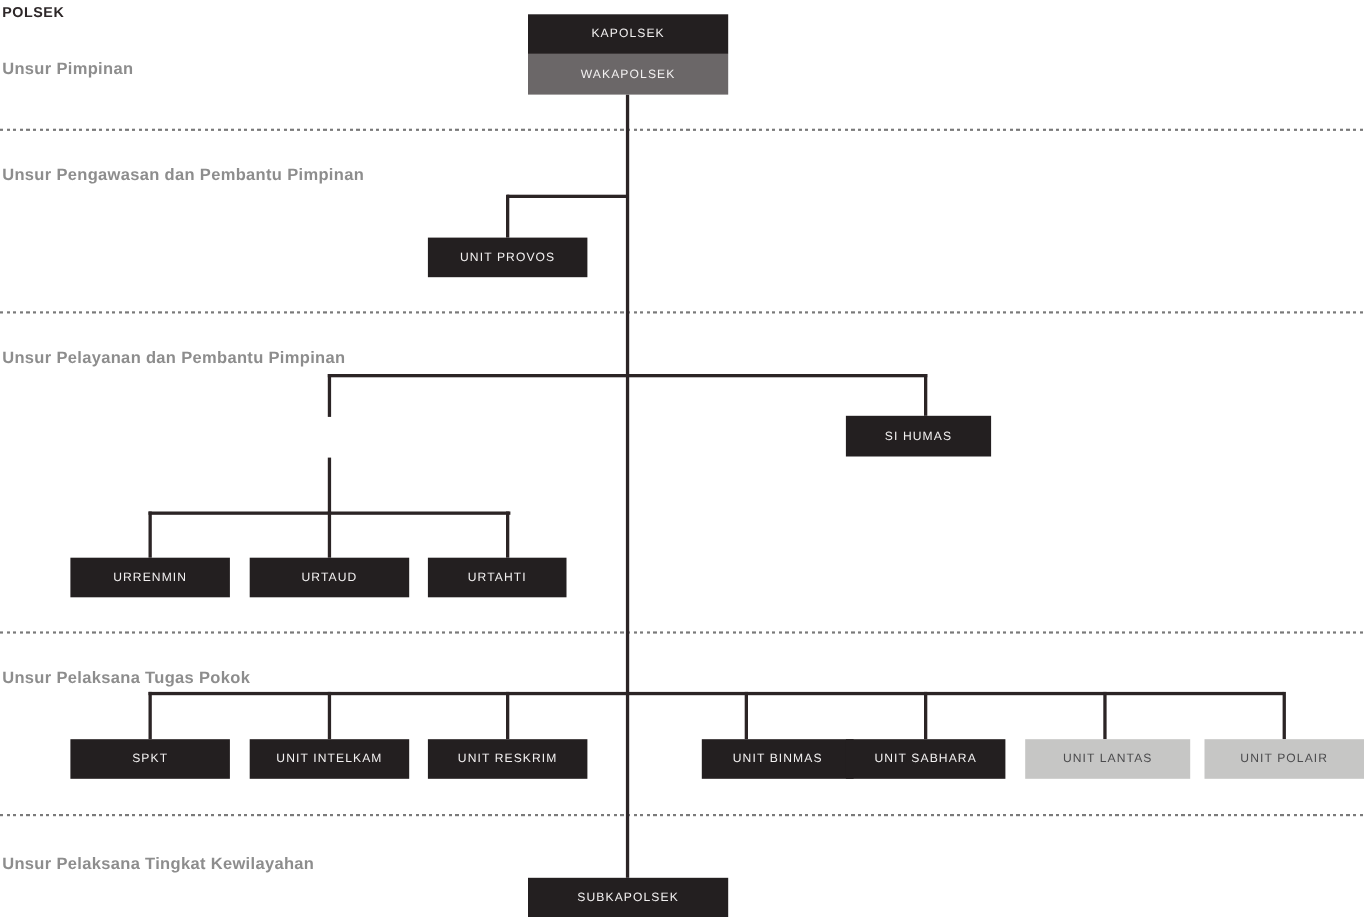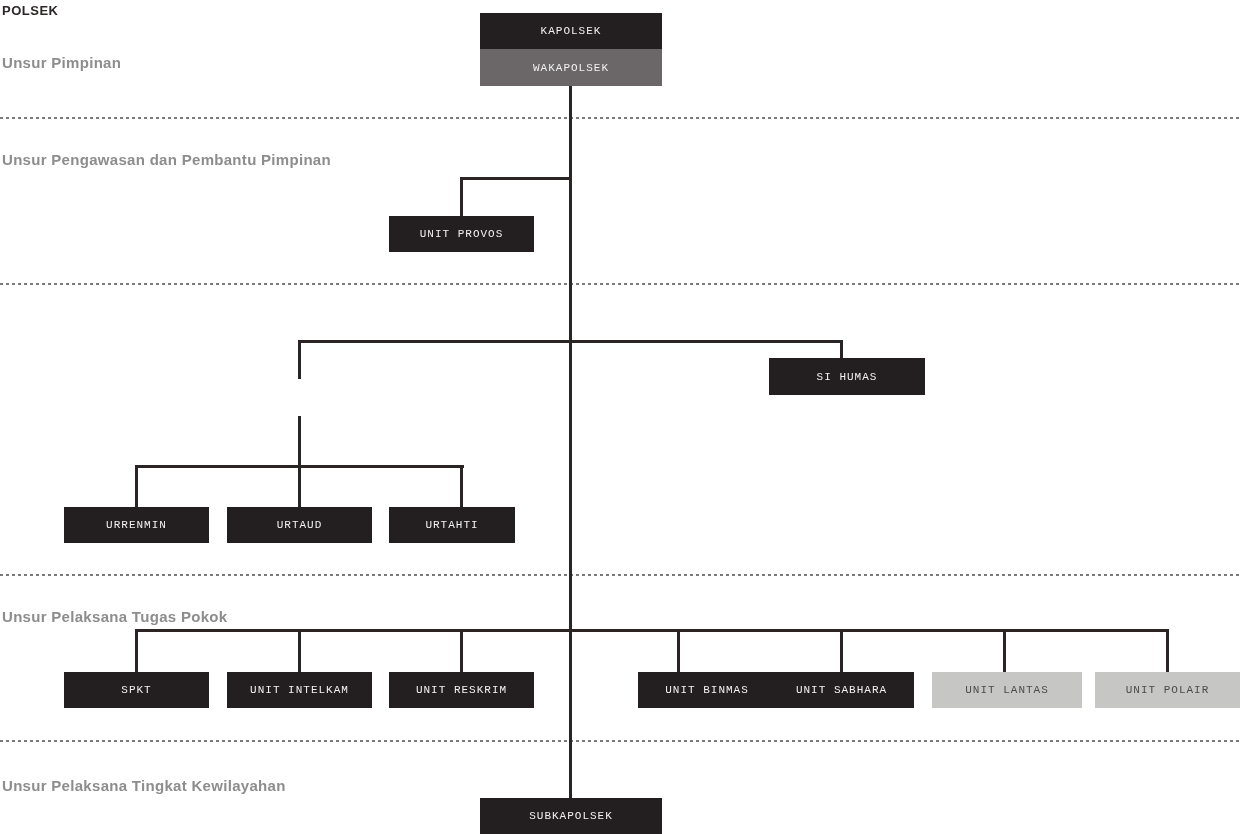--- a/index.html
+++ b/index.html
@@ -16,33 +16,34 @@
     color:#8d8d8d;letter-spacing:0.3px;line-height:1.15;white-space:nowrap;margin-top:24px;
   }
   .separator{
     position:absolute;left:0;width:1240px;height:2px;
     background:repeating-linear-gradient(90deg,#7a7a7a 0 3px,transparent 3px 6px);
   }
   .line{position:absolute;background:#2b2425;}
   .node{
     position:absolute;display:flex;align-items:center;justify-content:center;
     font-size:11px;letter-spacing:1px;text-align:center;
-    background:#231f20;color:#f2f0f0;box-sizing:border-box;font-family:Liberation Mono, monospace;
+    background:#231f20;color:#f2f0f0;box-sizing:border-box;
   }
   .node.gray{background:#6b6768;color:#f2f0f0;}
   .node.light{background:#c6c6c5;color:#4c4c4e;}
 </style>
 </head>
 <body>
 
 <div id="canvas">
 
   <div class="chart-title">POLSEK</div>
   <div class="section-label" style="top:30px">Unsur Pimpinan</div>
   <div class="section-label" style="top:127px">Unsur Pengawasan dan Pembantu Pimpinan</div>
+  <div class="section-label" style="top:293px">Unsur Pelayanan dan Pembantu Pimpinan</div>
   <div class="section-label" style="top:584px">Unsur Pelaksana Tugas Pokok</div>
   <div class="section-label" style="top:753px">Unsur Pelaksana Tingkat Kewilayahan</div>
 
   <div class="separator" style="top:117px"></div>
   <div class="separator" style="top:283px"></div>
   <div class="separator" style="top:574px"></div>
   <div class="separator" style="top:740px"></div>
 
   <div class="line" style="left:569px;top:86px;width:3px;height:712px"></div>
   <div class="line" style="left:461px;top:177px;width:110px;height:3px"></div>
@@ -60,21 +61,21 @@
   <div class="line" style="left:298px;top:629px;width:3px;height:43px"></div>
   <div class="line" style="left:460px;top:629px;width:3px;height:43px"></div>
   <div class="line" style="left:677px;top:629px;width:3px;height:43px"></div>
   <div class="line" style="left:840px;top:629px;width:3px;height:43px"></div>
   <div class="line" style="left:1003px;top:629px;width:3px;height:43px"></div>
   <div class="line" style="left:1166px;top:629px;width:3px;height:43px"></div>
 
   <div class="node" style="left:480px;top:13px;width:182px;height:36px">KAPOLSEK</div>
   <div class="node gray" style="left:480px;top:49px;width:182px;height:37px">WAKAPOLSEK</div>
   <div class="node" style="left:389px;top:216px;width:145px;height:36px">UNIT PROVOS</div>
-  <div class="node" style="left:769px;top:358px;width:156px;height:37px">SI HUMAS</div>
+  <div class="node" style="left:769px;top:378px;width:132px;height:37px">SI HUMAS</div>
   <div class="node" style="left:64px;top:507px;width:145px;height:36px">URRENMIN</div>
   <div class="node" style="left:227px;top:507px;width:145px;height:36px">URTAUD</div>
   <div class="node" style="left:389px;top:507px;width:126px;height:36px">URTAHTI</div>
   <div class="node" style="left:64px;top:672px;width:145px;height:36px">SPKT</div>
   <div class="node" style="left:227px;top:672px;width:145px;height:36px">UNIT INTELKAM</div>
   <div class="node" style="left:389px;top:672px;width:145px;height:36px">UNIT RESKRIM</div>
   <div class="node" style="left:638px;top:672px;width:138px;height:36px">UNIT BINMAS</div>
   <div class="node" style="left:769px;top:672px;width:145px;height:36px">UNIT SABHARA</div>
   <div class="node light" style="left:932px;top:672px;width:150px;height:36px">UNIT LANTAS</div>
   <div class="node light" style="left:1095px;top:672px;width:145px;height:36px">UNIT POLAIR</div>

